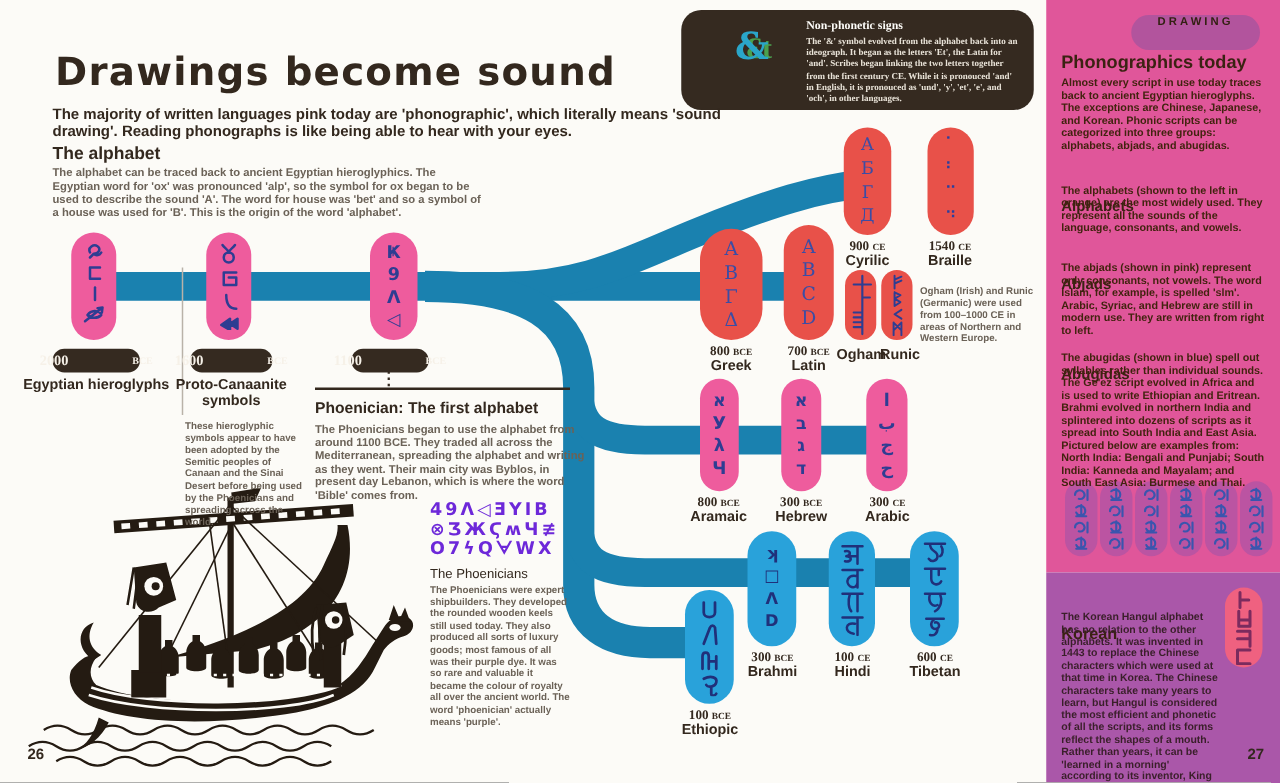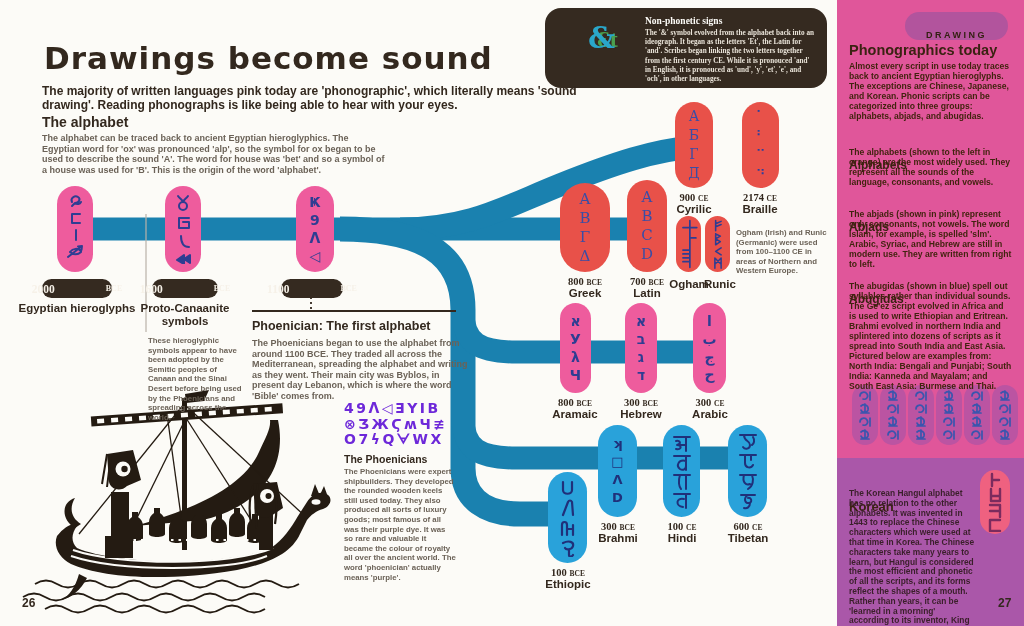--- a/index.html
+++ b/index.html
@@ -7,21 +7,21 @@
           font-family:"Liberation Sans","DejaVu Sans",sans-serif;}
   .abs{position:absolute;}
   svg{display:block;}
   
   .title{left:44px;top:40px;font-size:31px;font-weight:800;color:#33281e;letter-spacing:1px;
          font-family:"DejaVu Sans",sans-serif;}
   .intro{left:42px;top:84px;width:565px;font-size:12px;font-weight:bold;color:#33281e;line-height:14px;}
   .h-section{font-size:14px;font-weight:bold;color:#33281e;}
   .body-gray{font-size:9px;color:#6b6257;line-height:10.5px;font-weight:bold;}
   .note{font-size:7.8px;color:#6b6257;line-height:9.6px;font-weight:bold;}
-  .nb-heading{font-size:10.5px;font-weight:bold;color:#33281e;}
+  .nb-heading{font-size:10.5px;font-weight:normal;color:#33281e;}
   
   .npbox{left:545px;top:8px;width:282px;height:80px;background:#352a20;border-radius:16px;}
   .np-et{left:557px;top:26px;font-size:24px;font-weight:bold;color:#4ba04e;font-family:"Liberation Serif",serif;margin-left:40px;}
   .np-amp{left:588px;top:20px;font-size:30px;font-weight:bold;color:#2aa6c9;font-family:"DejaVu Serif",serif;}
   .np-h{left:645px;top:16px;font-size:9.5px;font-weight:bold;color:#fdfcf8;font-family:"Liberation Serif",serif;}
   .np-b{left:645px;top:29px;width:170px;font-size:7.2px;color:#e9e3d8;line-height:9.2px;
         font-family:"Liberation Serif",serif;font-weight:bold;}
   
   .cap{border-radius:999px;display:flex;align-items:center;justify-content:center;z-index:2;}
   .cap.pink{background:#ee5c9d;}
@@ -41,21 +41,21 @@
              display:flex;align-items:center;justify-content:center;color:#f6f1e8;
              font-family:"Liberation Serif",serif;font-weight:bold;font-size:11.5px;gap:48px;}
   .date-pill .era{font-size:8px;margin-left:3px;}
   
   .ph-letters{left:344px;top:401px;font-size:14px;font-weight:bold;color:#6d28d9;line-height:15.5px;
               letter-spacing:2.5px;white-space:pre-line;font-family:"DejaVu Sans",sans-serif;z-index:3;}
   
   .sb-pink{left:837px;top:0;width:187px;height:458px;background:#e0569a;}
   .sb-purple{left:837px;top:458px;width:187px;height:168px;background:#aa57a9;}
   .tag-pill{left:905px;top:12px;width:103px;height:28px;background:#b2549d;border-radius:14px;z-index:3;
-            display:flex;align-items:flex-end;justify-content:center;font-size:9px;font-weight:bold;
+            display:flex;align-items:flex-start;justify-content:center;font-size:9px;font-weight:bold;
             letter-spacing:2.5px;color:#332012;}
   .sb-h1{left:849px;top:42px;font-size:14.5px;font-weight:bold;color:#3b2212;z-index:3;}
   .sb-h2{font-size:12px;font-weight:bold;color:#3b2212;z-index:3;margin-top:28px;}
   .sb-b{width:163px;font-size:8.6px;font-weight:bold;color:#42230f;line-height:10px;z-index:3;}
   .folio{font-size:12px;font-weight:bold;color:#33281e;z-index:3;}
   .z3{z-index:3;}
 </style>
 </head>
 <body>
 
@@ -195,30 +195,30 @@
   </div>
   <div class="cap-label" style="left:587px;top:276px;width:120px">
     <div class="cl-date"><span>700</span> <span class="era">BCE</span></div>
     <div class="cl-name">Latin</div>
   </div>
   <div class="cap-label" style="left:634px;top:192px;width:120px">
     <div class="cl-date"><span>900</span> <span class="era">CE</span></div>
     <div class="cl-name">Cyrilic</div>
   </div>
   <div class="cap-label" style="left:700px;top:192px;width:120px">
-    <div class="cl-date"><span>2174</span> <span class="era">CE</span></div>
+    <div class="cl-date"><span>1540</span> <span class="era">CE</span></div>
     <div class="cl-name">Braille</div>
   </div>
   <div class="cap-label" style="left:654px;top:278px;width:70px">
     <div class="cl-name">Ogham</div>
   </div>
   <div class="cap-label" style="left:691px;top:278px;width:58px">
     <div class="cl-name">Runic</div>
   </div>
-  <div class="abs note z3" style="left:736px;top:228px;width:98px">Ogham (Irish) and Runic (Germanic) were used from 100–1100 CE in areas of Northern and Western Europe.</div>
+  <div class="abs note z3" style="left:736px;top:228px;width:98px">Ogham (Irish) and Runic (Germanic) were used from 100–1000 CE in areas of Northern and Western Europe.</div>
 
   <div class="abs cap pink" style="left:560px;top:303px;width:31px;height:90px">
     <div class="glyphs g-pink">א
 У
 λ
 Ч</div>
   </div>
   <div class="abs cap pink" style="left:625px;top:303px;width:32px;height:90px">
     <div class="glyphs g-pink">א
 ב

